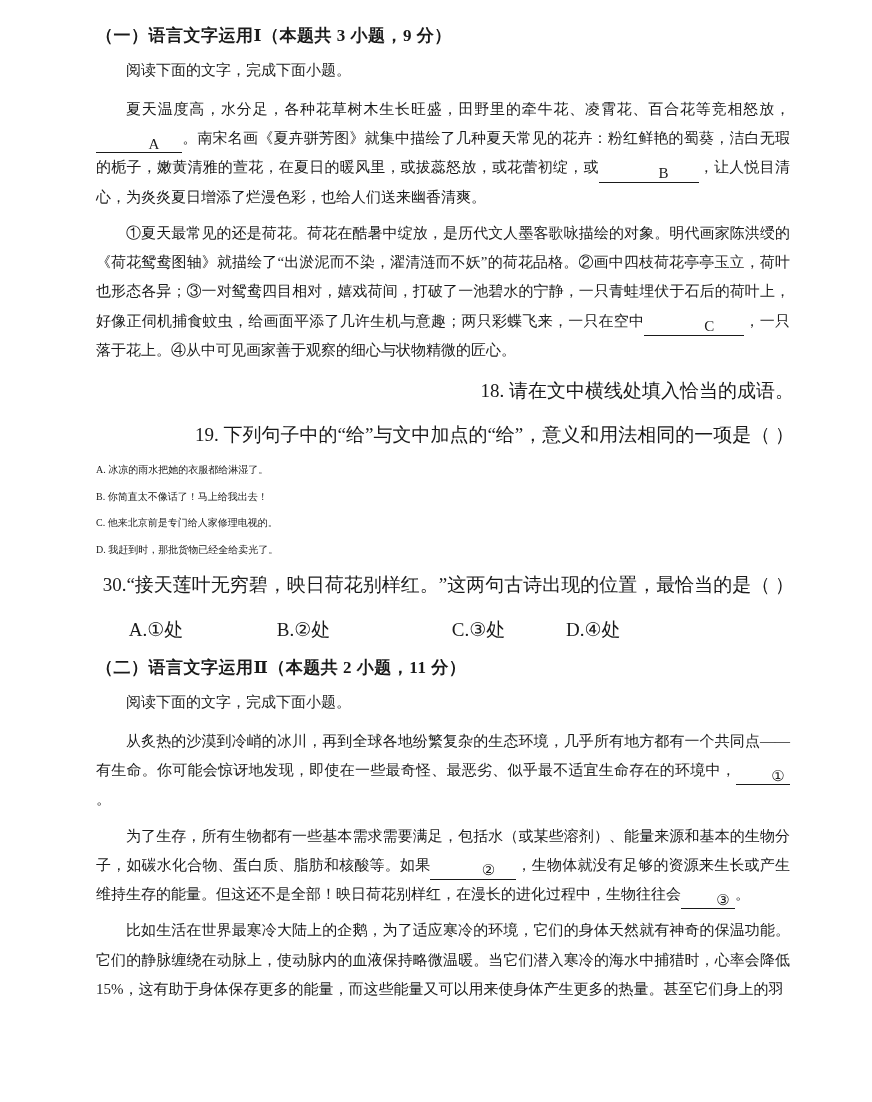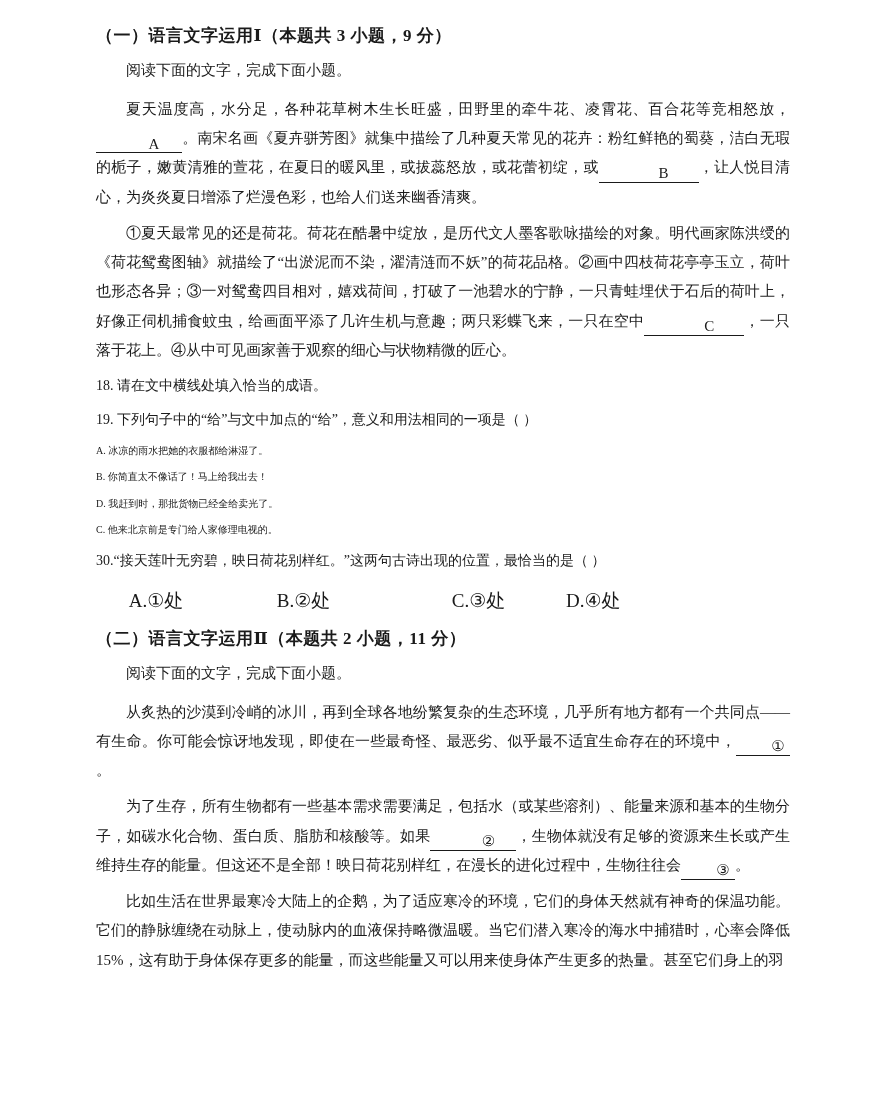--- a/index.html
+++ b/index.html
@@ -37,24 +37,25 @@
   }
   .para {
     font-size: 15px;
     text-indent: 2em;
     margin: 0 4px 7px 0;
     line-height: 1.95;
     text-align: justify;
     text-justify: inter-ideograph;
   }
   .q {
-    font-size: 14px;
+    font-size: 19px;
     margin: 0 0 7px 0;
     line-height: 1.95;
     text-indent: 0;
+    text-align: right;
   }
   .opt {
     font-size: 10px;
     margin: 0 0 7px 0;
     line-height: 1.95;
     text-indent: 0;
   }
   .opt-row {
     display: flex;
     font-size: 19px;
@@ -99,22 +100,22 @@
   <p class="para">
     <span>①夏天最常见的还是荷花。荷花在酷暑中绽放，是历代文人墨客歌咏描绘的对象。明代画家陈洪绶的《荷花鸳鸯图轴》就描绘了“出淤泥而不染，濯清涟而不妖”的荷花品格。②画中四枝荷花亭亭玉立，荷叶也形态各异；③一对鸳鸯四目相对，嬉戏荷间，打破了一池碧水的宁静，一只青蛙埋伏于石后的荷叶上，好像正伺机捕食蚊虫，给画面平添了几许生机与意趣；两只彩蝶飞来，一只在空中</span><span class="blank w-mid">C</span><span>，一只落于花上。④从中可见画家善于观察的细心与状物精微的匠心。</span>
   </p>
 
   <p class="q">18. 请在文中横线处填入恰当的成语。</p>
 
   <p class="q">19. 下列句子中的“给”与文中加点的“给”，意义和用法相同的一项是（      ）</p>
 
   <p class="opt">A. 冰凉的雨水把她的衣服都给淋湿了。</p>
   <p class="opt">B. 你简直太不像话了！马上给我出去！</p>
+  <p class="opt">C. 他来北京前是专门给人家修理电视的。</p>
   <p class="opt">D. 我赶到时，那批货物已经全给卖光了。</p>
-  <p class="opt">C. 他来北京前是专门给人家修理电视的。</p>
 
   <p class="q">30.“接天莲叶无穷碧，映日荷花别样红。”这两句古诗出现的位置，最恰当的是（      ）</p>
 
   <div class="opt-row">
     <span class="c0">A.①处</span>
     <span class="c1">B.②处</span>
     <span class="c2">C.③处</span>
     <span class="c3">D.④处</span>
   </div>
 

